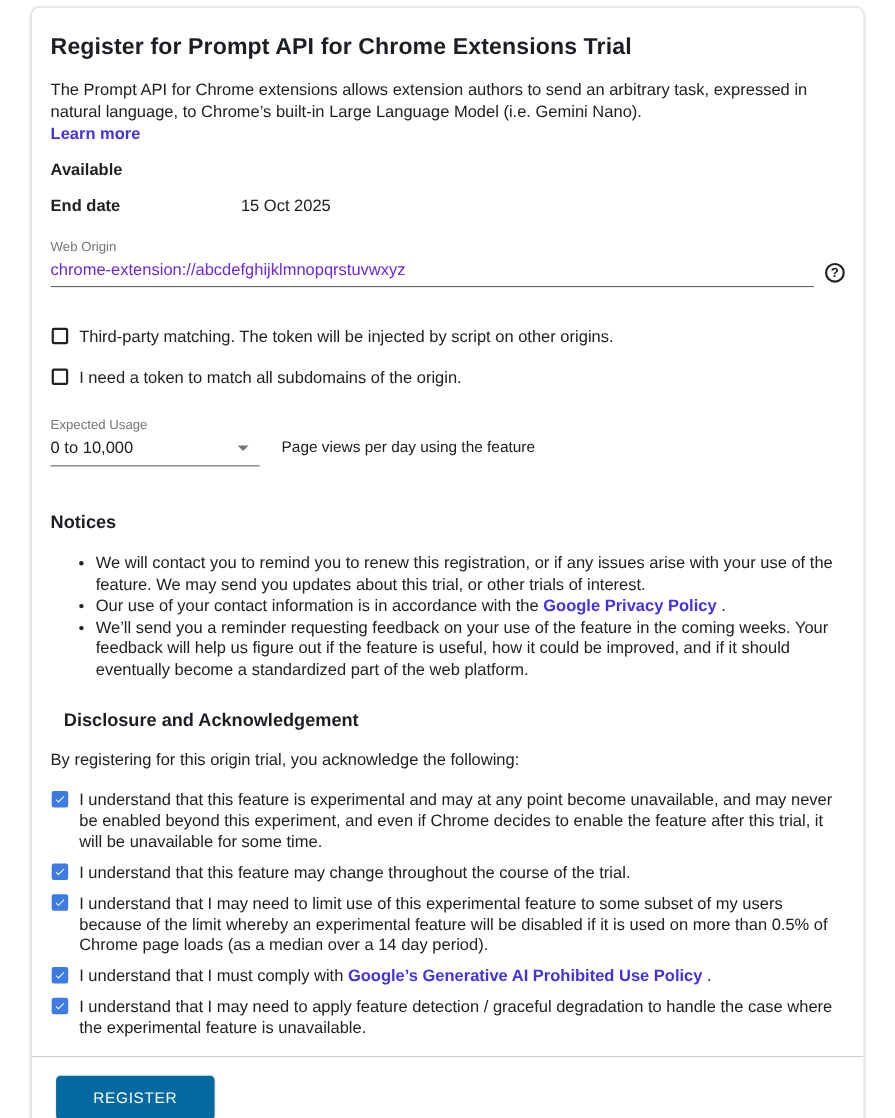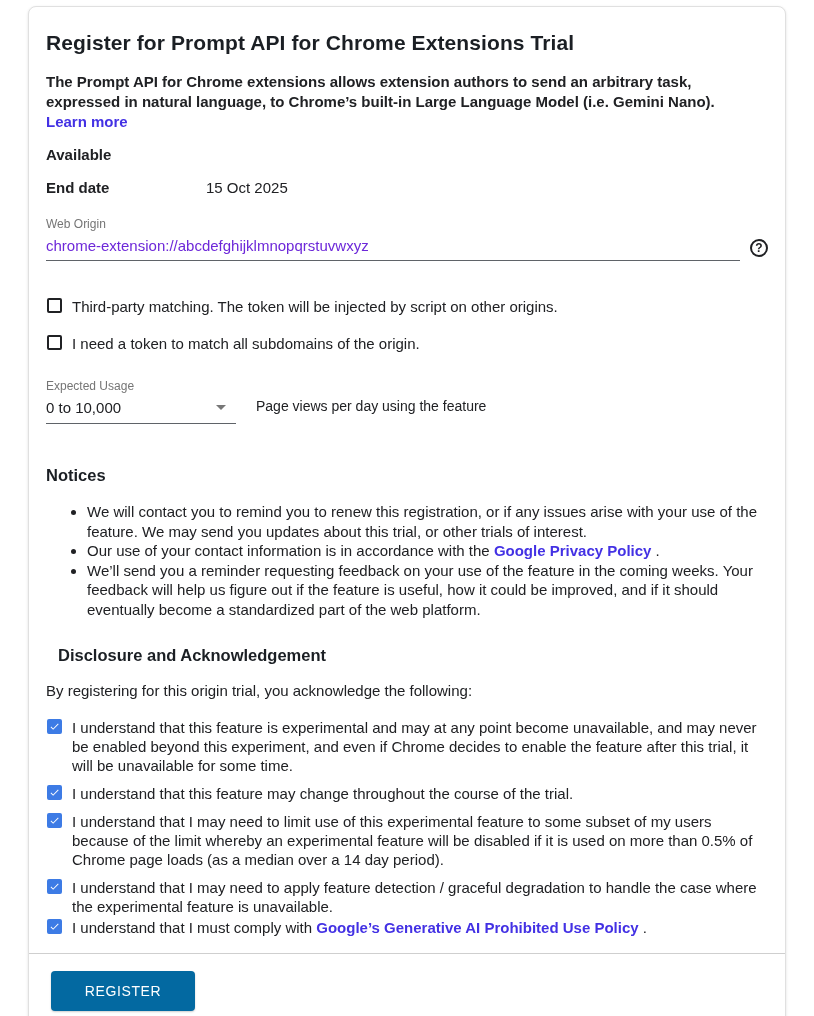--- a/index.html
+++ b/index.html
@@ -25,32 +25,31 @@
     font-size: 21px;
     font-weight: bold;
     color: #1b1f24;
     margin: 4px 0 17px 0;
     letter-spacing: 0.1px;
   }
   .desc {
     font-size: 15px;
     line-height: 20px;
     color: #202124;
-    font-weight: bold;
   }
   a.link {
     color: #4331e4;
     text-decoration: none;
     cursor: pointer;
     font-size: 15px;
     font-weight: bold;
   }
   .learn-more { display: inline-block; margin: 1px 0 16px 0; }
 
-  .detail-row { display: flex; margin-bottom: 16px; font-size: 15px; }
+  .detail-row { display: flex; margin-bottom: 16px; font-size: 15px; gap: 13px; }
   .detail-label { width: 160px; font-weight: bold; flex: 0 0 160px; }
   .detail-value { flex: 1; }
 
   .field-label {
     font-size: 12px;
     color: #757575;
     margin-bottom: 4px;
   }
   .web-origin { margin-top: 21px; }
   .origin-row { display: flex; align-items: center; }
@@ -260,36 +259,36 @@
 
     <label class="check-row ack-row">
       <span class="cb checked">
         <svg viewBox="0 0 24 24">
             <path fill="#ffffff" d="M9 16.2 4.8 12l-1.4 1.4L9 19 21 7l-1.4-1.4z"></path>
           </svg>
       </span>
       <span class="cb-label">I understand that I may need to limit use of this experimental feature to some subset of my users because of the limit whereby an experimental feature will be disabled if it is used on more than 0.5% of Chrome page loads (as a median over a 14 day period).</span>
     </label>
 
+    <label class="check-row ack-row">
+      <span class="cb checked">
+        <svg viewBox="0 0 24 24">
+            <path fill="#ffffff" d="M9 16.2 4.8 12l-1.4 1.4L9 19 21 7l-1.4-1.4z"></path>
+          </svg>
+      </span>
+      <span class="cb-label"><span>I understand that I must comply with </span><a class="link">Google’s Generative AI Prohibited Use Policy</a><span> .</span></span>
+    </label>
+
     <label class="check-row ack-row tight">
       <span class="cb checked">
         <svg viewBox="0 0 24 24">
             <path fill="#ffffff" d="M9 16.2 4.8 12l-1.4 1.4L9 19 21 7l-1.4-1.4z"></path>
           </svg>
       </span>
       <span class="cb-label">I understand that I may need to apply feature detection / graceful degradation to handle the case where the experimental feature is unavailable.</span>
-    </label>
-
-    <label class="check-row ack-row">
-      <span class="cb checked">
-        <svg viewBox="0 0 24 24">
-            <path fill="#ffffff" d="M9 16.2 4.8 12l-1.4 1.4L9 19 21 7l-1.4-1.4z"></path>
-          </svg>
-      </span>
-      <span class="cb-label"><span>I understand that I must comply with </span><a class="link">Google’s Generative AI Prohibited Use Policy</a><span> .</span></span>
     </label>
 
   </div>
 
   <div class="footer">
     <button class="register-btn">REGISTER</button>
   </div>
 </div>
 
 </body></html>

